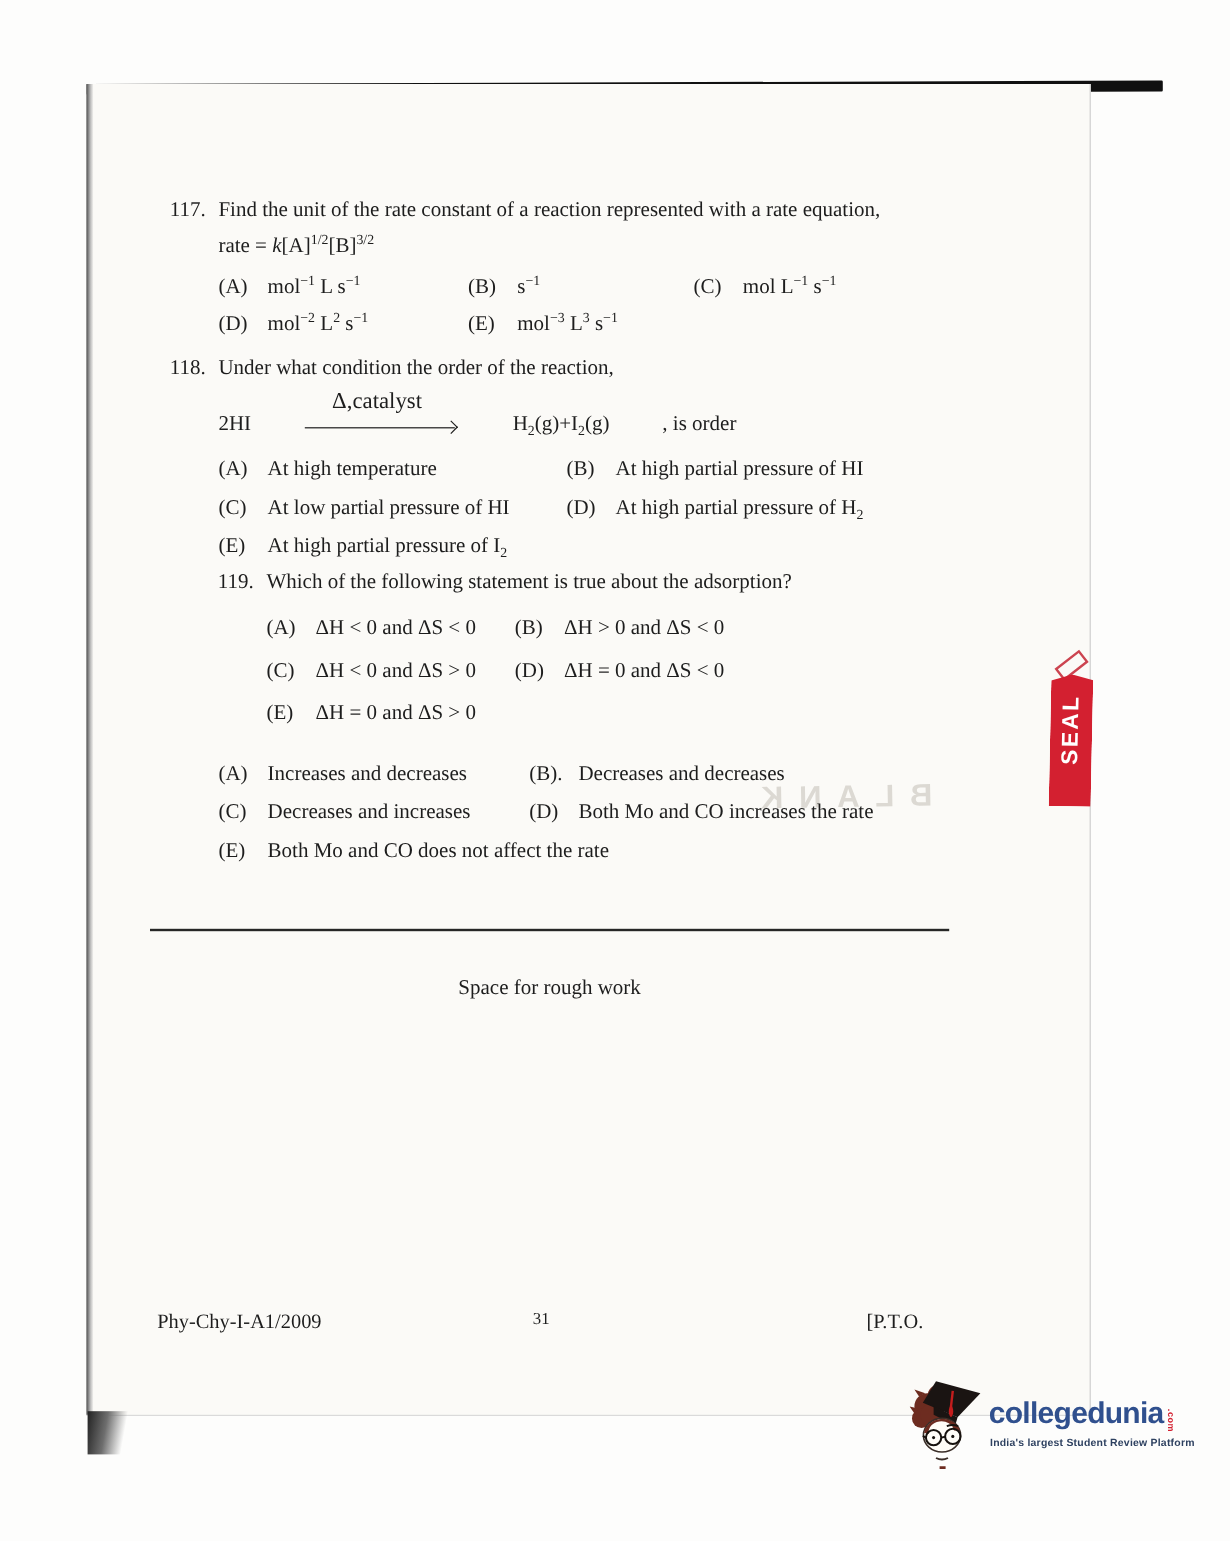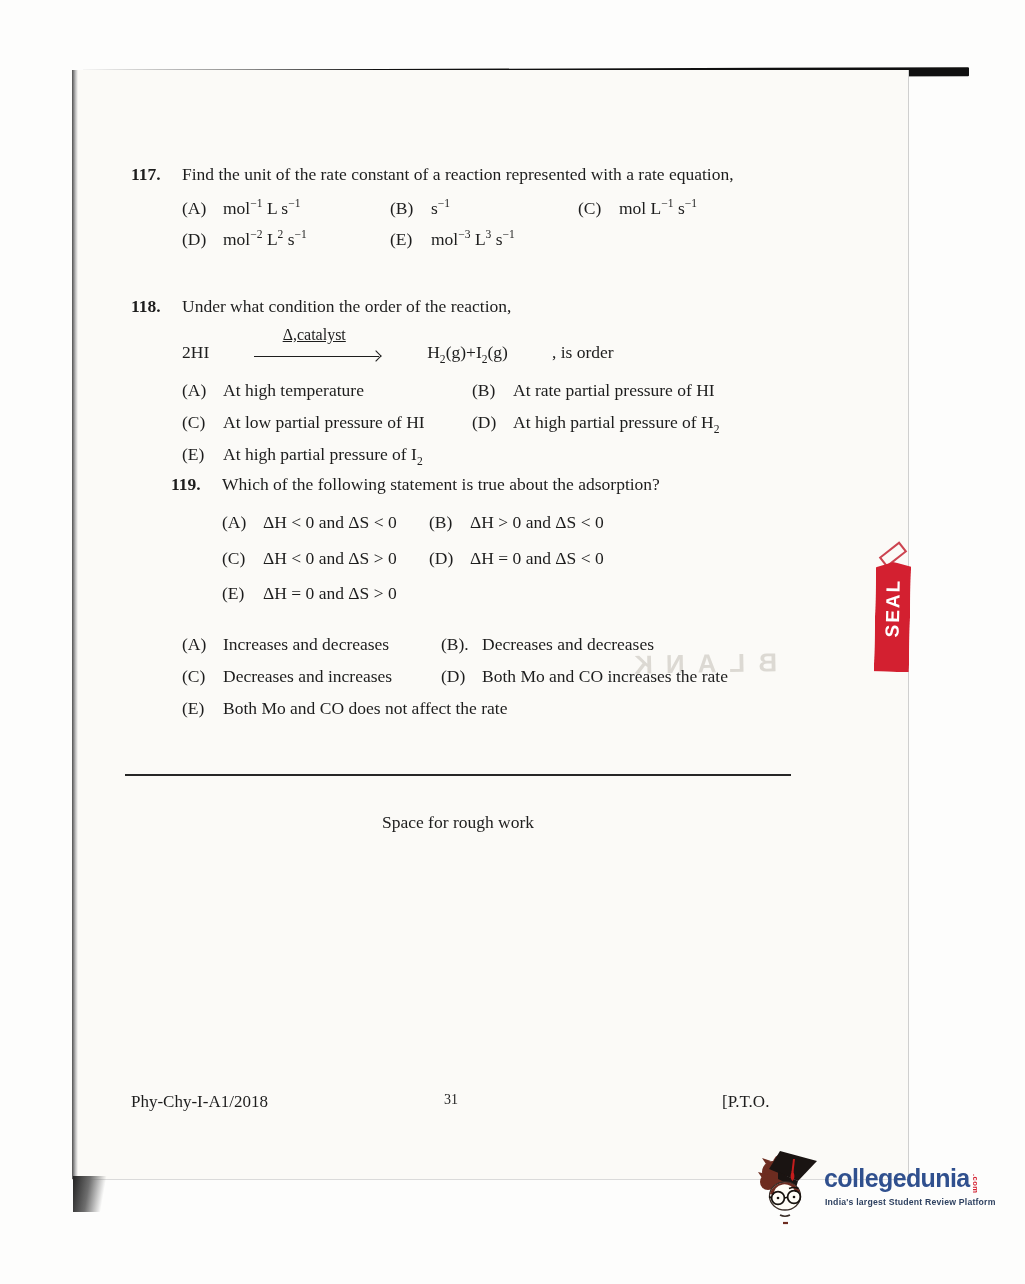--- a/index.html
+++ b/index.html
@@ -29,21 +29,21 @@
     border-radius:1px;
   }
   .corner-blob {
     position:absolute; left:73px; top:1176px; width:37px; height:36px;
     background:linear-gradient(100deg,#222 0%, #6e6e6e 40%, rgba(251,250,247,0) 78%);
   }
 
   
   .q { position:absolute; left:59px; width:672px; font-size:17.5px; line-height:25px; }
   .qhead { display:flex; }
-  .qnum  { width:51px; flex-shrink:0; font-weight:700; }
+  .qnum  { width:51px; flex-shrink:0; font-weight:400;text-align:center; }
   .qtext { flex:1; }
   .qformula { margin-left:51px; margin-top:5px; font-size:17.5px; }
   sup, sub { font-size:66%; line-height:0; }
   sup { vertical-align:super; }
   sub { vertical-align:sub; }
 
   .opts { margin-left:51px; }
   .optrow { display:flex; }
   .opt { display:flex; align-items:baseline; }
   .optlabel { width:41px; flex-shrink:0; }
@@ -69,21 +69,21 @@
   #q120 .qtext { text-align:justify; }
   #q120 .optrow-1 { margin-top:14px; }
   #q120 .optrow-2, #q120 .optrow-3 { margin-top:7px; }
   #q120 .opt-w1 { width:259px; }
 
   
   .rxn { display:flex; align-items:flex-end; margin-left:51px; margin-top:16px;gap:44px; }
   .rxn-arrow { position:relative; width:128px; height:30px; align-self:flex-end; margin:0 1px; }
   .rxn-arrow .lbl {
     position:absolute; top:-8px; left:2px; right:10px; text-align:center;
-    font-size:16px; line-height:15px;text-decoration:underline;
+    font-size:19px; line-height:15px;
   }
   .rxn-arrow::before {
     content:''; position:absolute; left:0; right:3px; bottom:8px;
     border-top:1.5px solid #1d1d1d;
   }
   .rxn-arrow::after {
     content:''; position:absolute; right:2px; bottom:5px; width:7px; height:7px;
     border-top:1.5px solid #1d1d1d; border-right:1.5px solid #1d1d1d;
     transform:rotate(45deg);
   }
@@ -157,20 +157,21 @@
 
 <div class="paper">
 
   <div class="blank-mark">BLANK</div>
 
   <div class="q" id="q117">
     <div class="qhead">
       <span class="qnum">117.</span>
       <span class="qtext">Find the unit of the rate constant of a reaction represented with a rate equation,</span>
     </div>
+    <div class="qformula">rate = <i>k</i>[A]<sup>1/2</sup>[B]<sup>3/2</sup></div>
     <div class="opts">
       <div class="optrow optrow-1">
         <span class="opt opt-w1">
           <span class="optlabel">(A)</span>
           <span>mol<sup>−1</sup> L s<sup>−1</sup></span>
         </span>
         <span class="opt opt-w2">
           <span class="optlabel">(B)</span>
           <span>s<sup>−1</sup></span>
         </span>
@@ -206,21 +207,21 @@
       <span>, is order</span>
     </div>
     <div class="opts">
       <div class="optrow optrow-1">
         <span class="opt opt-w1">
           <span class="optlabel">(A)</span>
           <span>At high temperature</span>
         </span>
         <span class="opt">
           <span class="optlabel">(B)</span>
-          <span>At rate partial pressure of HI</span>
+          <span>At high partial pressure of HI</span>
         </span>
       </div>
       <div class="optrow optrow-2">
         <span class="opt opt-w1">
           <span class="optlabel">(C)</span>
           <span>At low partial pressure of HI</span>
         </span>
         <span class="opt">
           <span class="optlabel">(D)</span>
           <span>At high partial pressure of H<sub>2</sub></span>
@@ -297,21 +298,21 @@
           <span class="optlabel">(E)</span>
           <span>Both Mo and CO does not affect the rate</span>
         </span>
       </div>
     </div>
   </div>
 
   <div class="rough-rule"></div>
   <div class="rough-label">Space for rough work</div>
 
-  <div class="footer-left">Phy-Chy-I-A1/2018</div>
+  <div class="footer-left">Phy-Chy-I-A1/2009</div>
   <div class="footer-page">31</div>
   <div class="footer-right">[P.T.O.</div>
 </div>
 
 <div class="corner-blob"></div>
 
 <div class="seal-fold"></div>
 <div class="seal-tab">
   <span class="seal-label">SEAL</span>
 </div>

